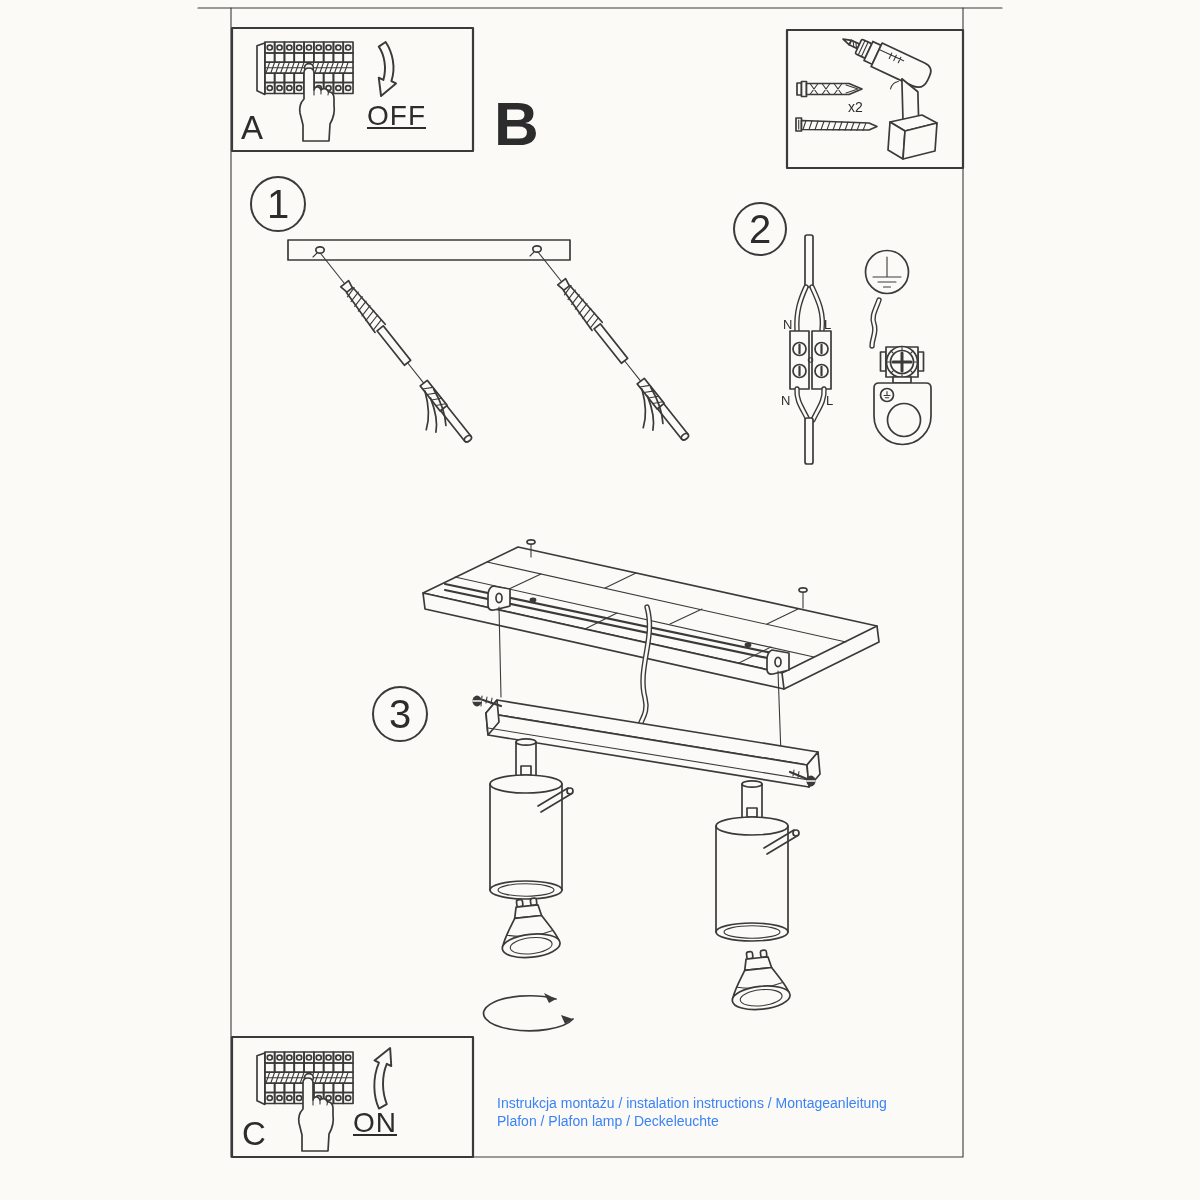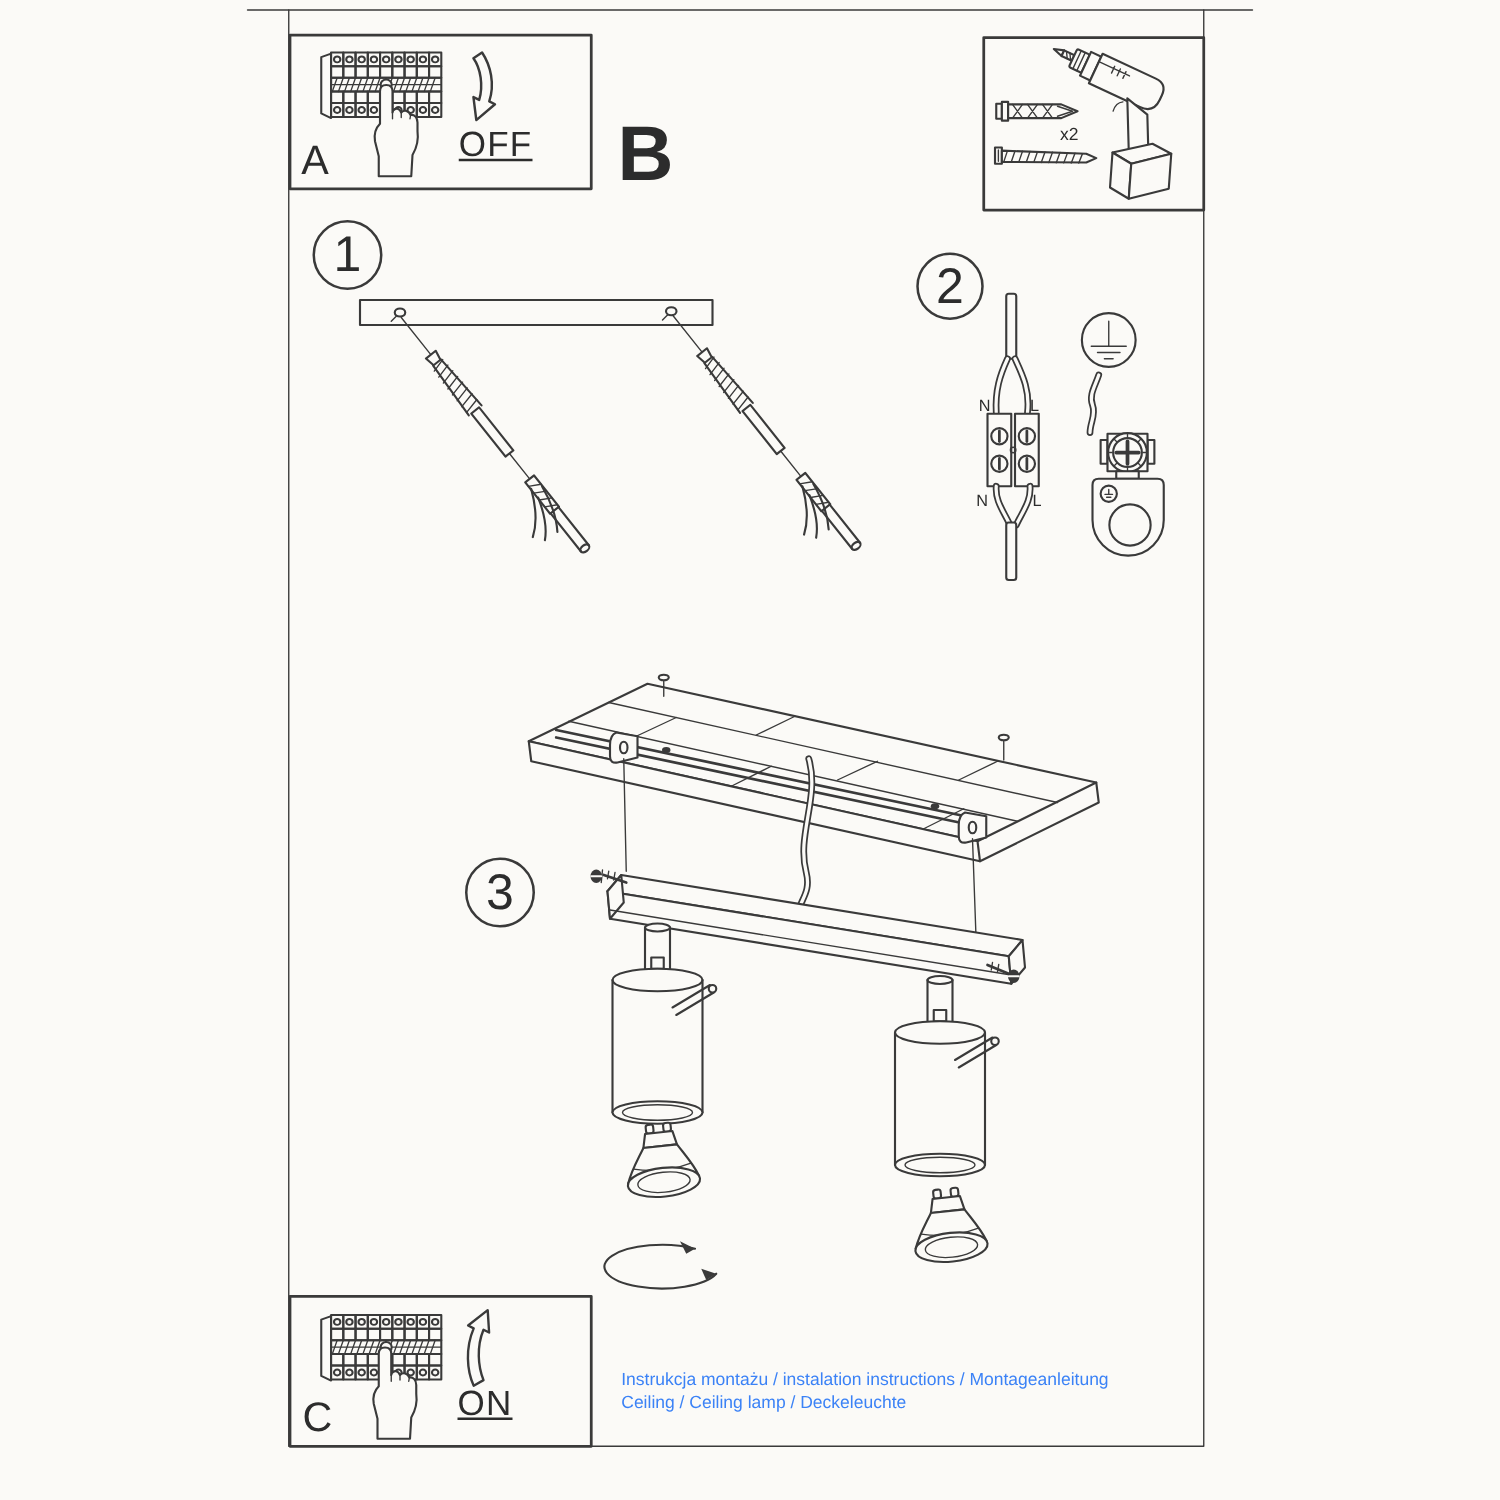--- a/index.html
+++ b/index.html
@@ -321,18 +321,18 @@
 <div class="badge" style="left:372px; top:686px;">
   <span>3</span>
 </div>
 
 <div class="smlbl" style="left:783px; top:317px;">N</div>
 <div class="smlbl" style="left:824px; top:317px;">L</div>
 <div class="smlbl" style="left:781px; top:393px;">N</div>
 <div class="smlbl" style="left:826px; top:393px;">L</div>
 
 <div class="biglbl" style="left:242px; top:1115px;">C</div>
-<div class="actlbl" style="left:366px; top:1107px;">ON</div>
+<div class="actlbl" style="left:353px; top:1107px;">ON</div>
 
 <div class="footer">
   <div>Instrukcja montażu / instalation instructions / Montageanleitung</div>
-  <div>Ceiling / Ceiling lamp / Deckeleuchte</div>
+  <div>Plafon / Plafon lamp / Deckeleuchte</div>
 </div>
 
 </body></html>

